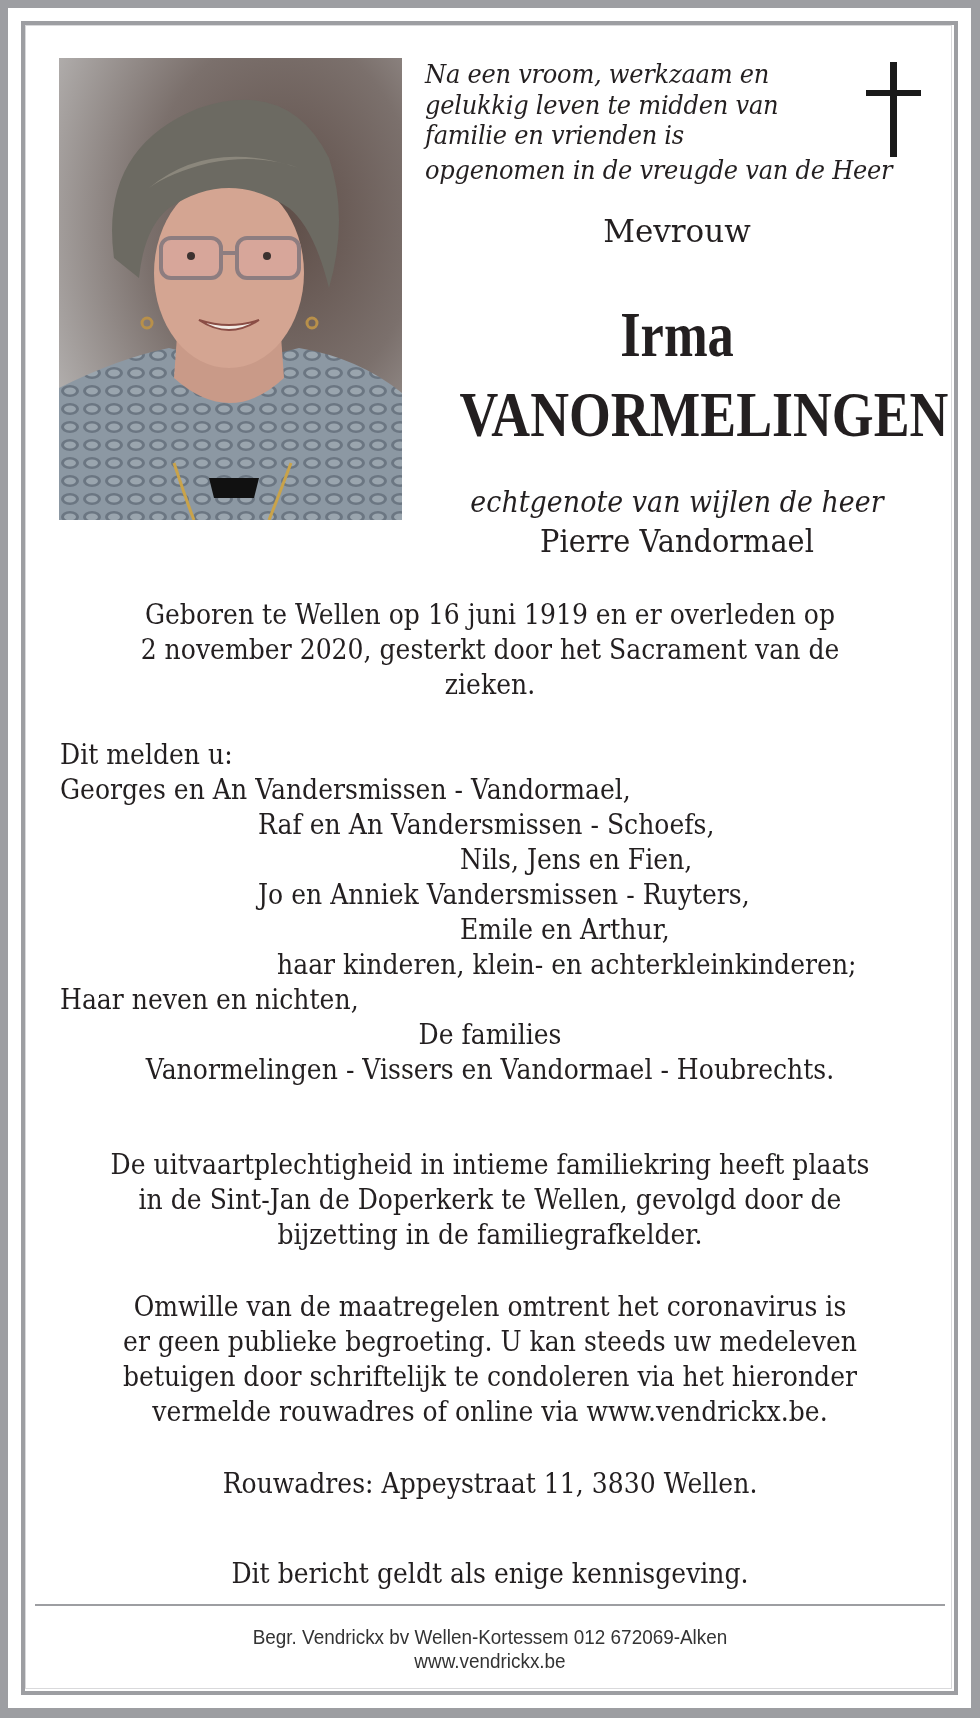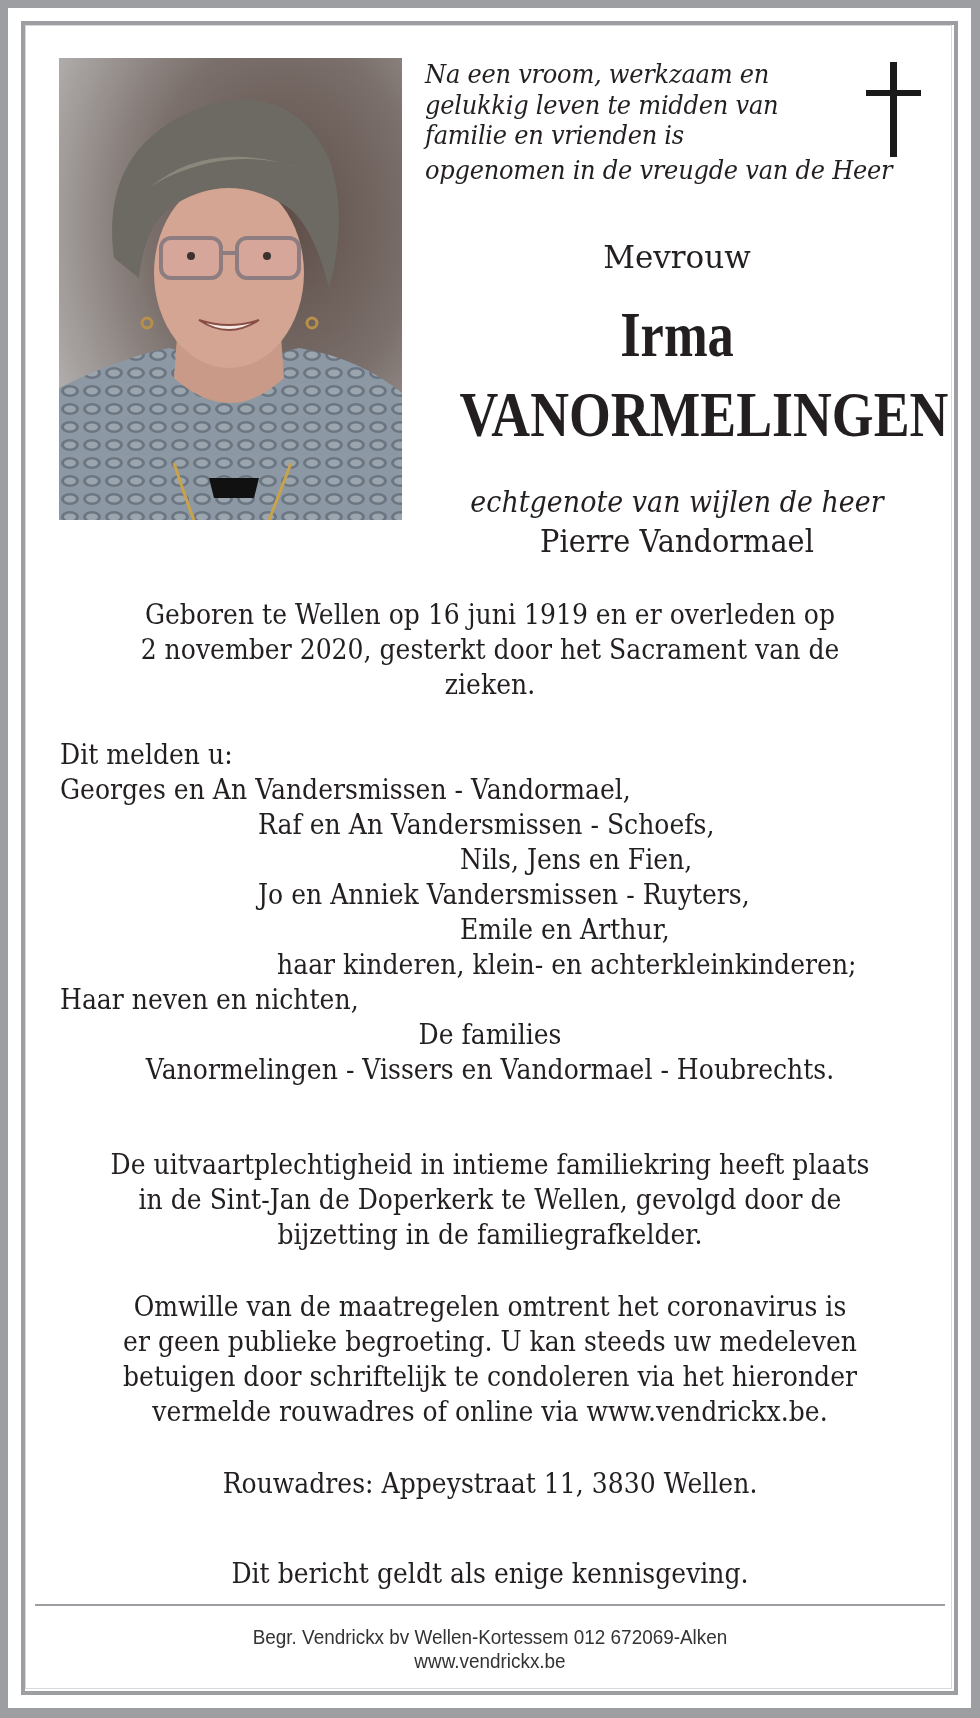--- a/index.html
+++ b/index.html
@@ -78,21 +78,21 @@
 <div class="txt poem" style="top:61px;">Na een vroom, werkzaam en</div>
 <div class="txt poem" style="top:92px;">gelukkig leven te midden van</div>
 <div class="txt poem" style="top:122px;">familie en vrienden is</div>
 <div class="txt poem" style="top:157px;">opgenomen in de vreugde van de Heer</div>
 
 <div>
   <div class="cross-v"></div>
   <div class="cross-h"></div>
 </div>
 
-<div class="txt center-col mevrouw" style="top:242px;">Mevrouw</div>
+<div class="txt center-col mevrouw" style="top:216px;">Mevrouw</div>
 <div class="txt center-col first-name" style="top:303px;">Irma</div>
 <div class="txt center-col last-name" style="top:383px;">VANORMELINGEN</div>
 <div class="txt center-col spouse-intro" style="top:488px;">echtgenote van wijlen de heer</div>
 <div class="txt center-col spouse-name" style="top:526px;">Pierre Vandormael</div>
 
 <div class="txt body-c" style="top:601px;">Geboren te Wellen op 16 juni 1919 en er overleden op</div>
 <div class="txt body-c" style="top:636px;">2 november 2020, gesterkt door het Sacrament van de</div>
 <div class="txt body-c" style="top:671px;">zieken.</div>
 
 <div class="txt body-l" style="left:60px; top:741px;">Dit melden u:</div>

